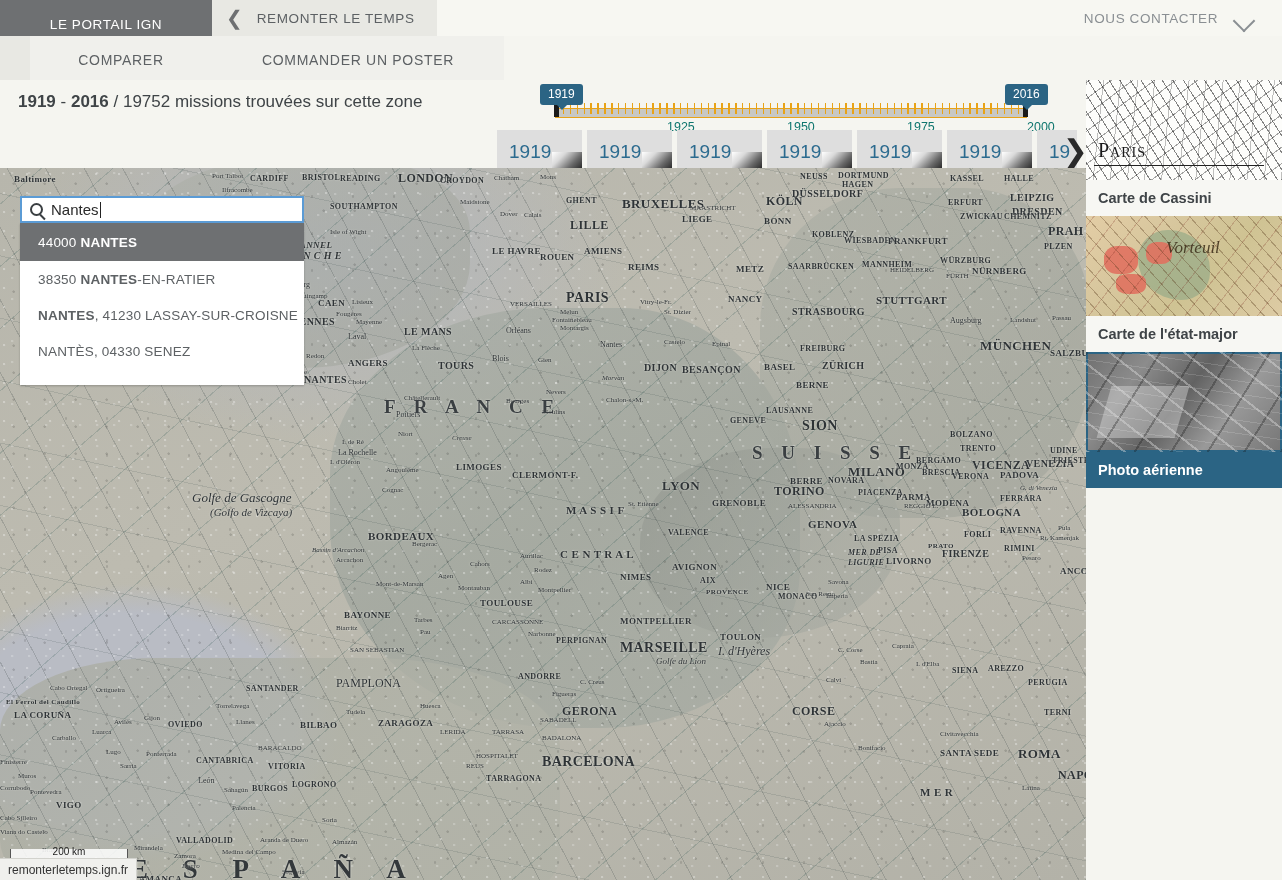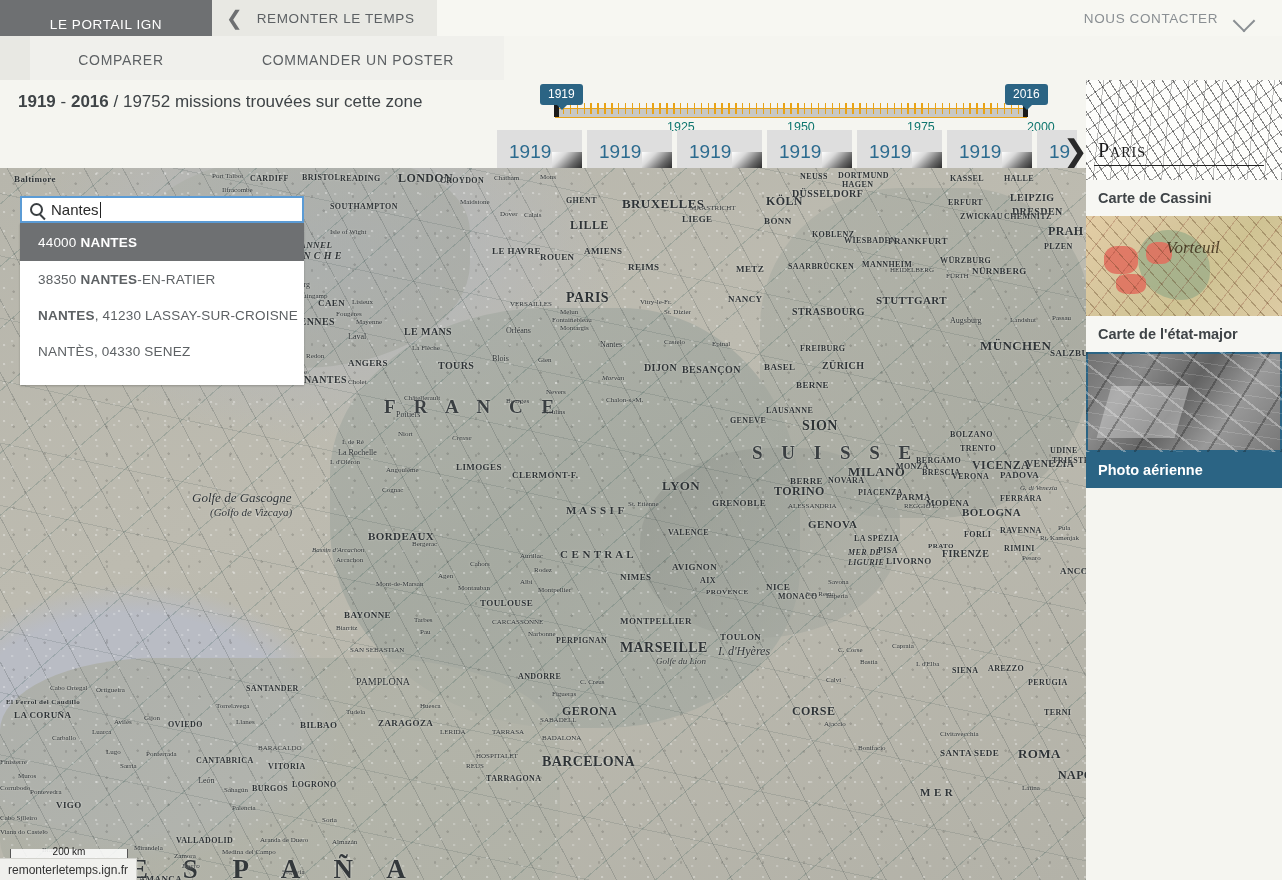--- a/index.html
+++ b/index.html
@@ -783,21 +783,21 @@
         <div class="mlabel " style="left: 542px; top: 566px; font-size: 7px;">BADALONA</div>
         <div class="mlabel cap" style="left: 542px; top: 586px; font-size: 14px;">BARCELONA</div>
         <div class="mlabel cap" style="left: 486px; top: 606px; font-size: 8px;">TARRAGONA</div>
         <div class="mlabel " style="left: 476px; top: 584px; font-size: 7px;">HOSPITALET</div>
         <div class="mlabel " style="left: 466px; top: 594px; font-size: 7px;">REUS</div>
         <div class="mlabel " style="left: 492px; top: 560px; font-size: 7px;">TARRASA</div>
         <div class="mlabel " style="left: 440px; top: 560px; font-size: 7px;">LERIDA</div>
         <div class="mlabel " style="left: 420px; top: 534px; font-size: 7px;">Huesca</div>
         <div class="mlabel cap" style="left: 378px; top: 550px; font-size: 9px;">ZARAGOZA</div>
         <div class="mlabel " style="left: 346px; top: 540px; font-size: 7px;">Tudela</div>
-        <div class="mlabel " style="left: 356px; top: 508px; font-size: 10px;">PAMPLONA</div>
+        <div class="mlabel " style="left: 336px; top: 508px; font-size: 12px;">PAMPLONA</div>
         <div class="mlabel " style="left: 350px; top: 478px; font-size: 7px;">SAN SEBASTIAN</div>
         <div class="mlabel cap" style="left: 300px; top: 552px; font-size: 9px;">BILBAO</div>
         <div class="mlabel cap" style="left: 268px; top: 594px; font-size: 8px;">VITORIA</div>
         <div class="mlabel cap" style="left: 292px; top: 612px; font-size: 8px;">LOGRONO</div>
         <div class="mlabel " style="left: 258px; top: 576px; font-size: 7px;">BARACALDO</div>
         <div class="mlabel cap" style="left: 246px; top: 516px; font-size: 8px;">SANTANDER</div>
         <div class="mlabel " style="left: 216px; top: 534px; font-size: 7px;">Torrelavega</div>
         <div class="mlabel cap" style="left: 196px; top: 588px; font-size: 8px;">CANTABRICA</div>
         <div class="mlabel cap" style="left: 168px; top: 552px; font-size: 8px;">OVIEDO</div>
         <div class="mlabel " style="left: 144px; top: 546px; font-size: 7px;">Gijon</div>

